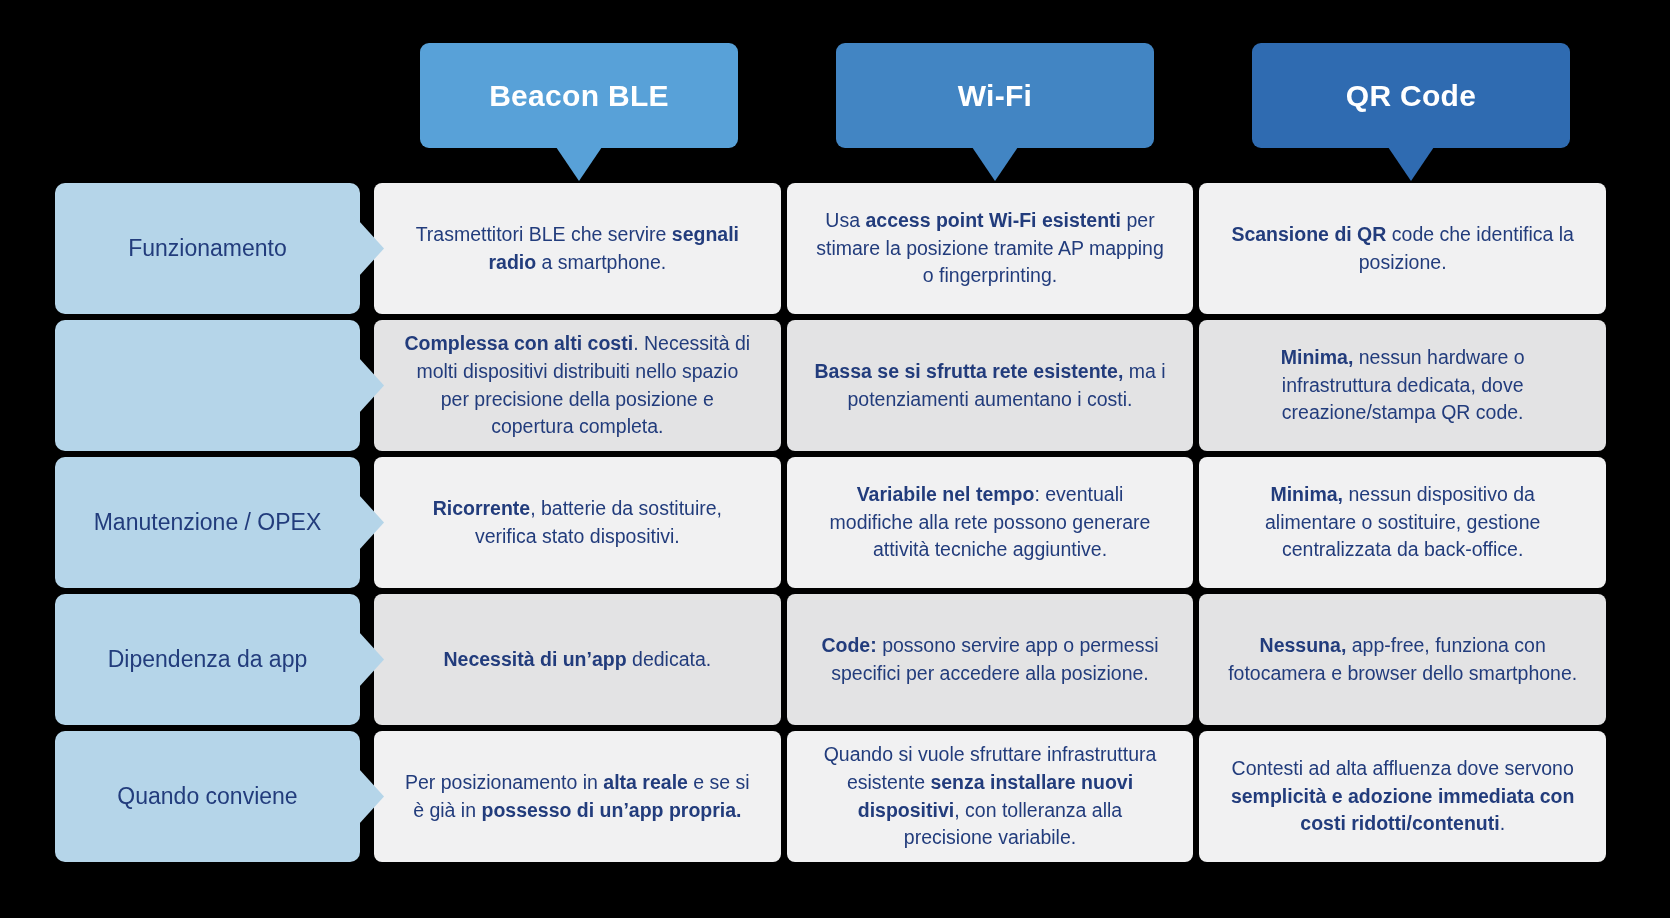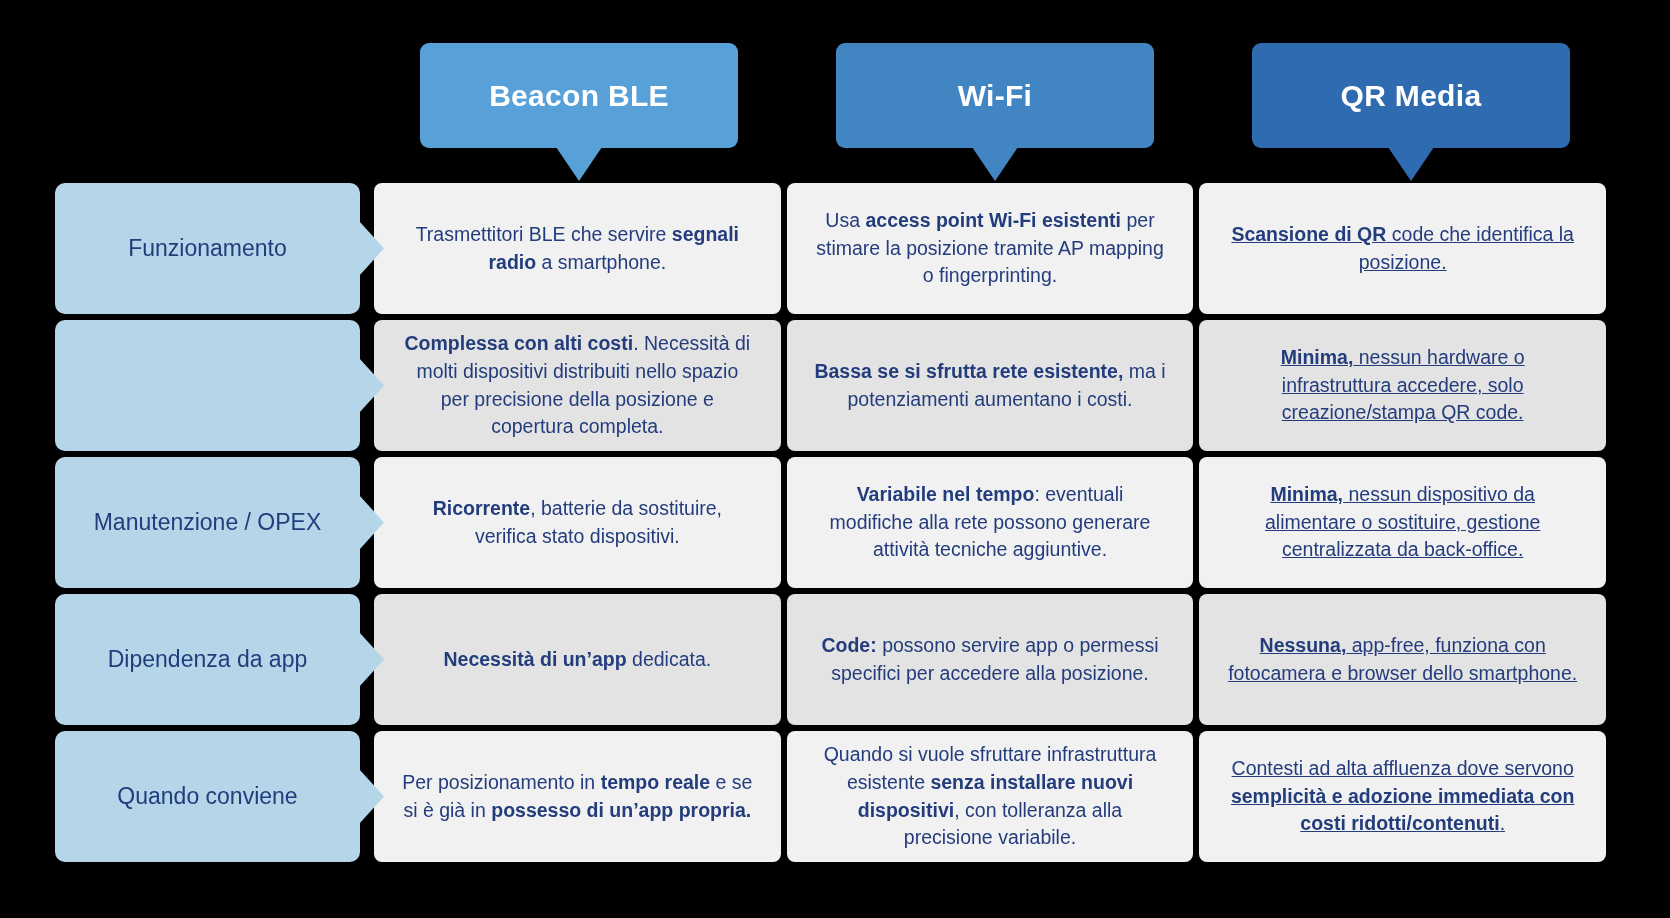--- a/index.html
+++ b/index.html
@@ -66,21 +66,21 @@
     flex: 1 1 0; min-width: 0;
     margin-right: 6px;
     border-radius: 8px;
     display: flex; align-items: center; justify-content: center;
     text-align: center;
     padding: 10px 26px;
     box-sizing: border-box;
     color: var(--txt);
     font-size: 19.5px; line-height: 1.42;
   }
-  .cell:last-child { margin-right: 10px; text-decoration: underline; }
+  .cell:last-child { margin-right: 10px; }
   .cell.light { background: var(--cellLight); }
   .cell.dark  { background: var(--cellDark); }
   .cell b { font-weight: 700; }
 </style>
 </head>
 <body style="background: rgb(0, 0, 0);">
 
 <div class="wrap">
   <div class="header-row">
     <div class="header-spacer"></div>
@@ -91,21 +91,21 @@
       </div>
     </div>
     <div class="header-col">
       <div class="bubble" id="bubble-1" style="--c: #4285C3;">
         <span class="bubble-label">Wi-Fi</span>
         <div class="tail"></div>
       </div>
     </div>
     <div class="header-col">
       <div class="bubble" id="bubble-2" style="--c: #2F6BB1;">
-        <span class="bubble-label">QR Media</span>
+        <span class="bubble-label">QR Code</span>
         <div class="tail"></div>
       </div>
     </div>
   </div>
   <div id="table-rows">
       <div class="row">
         <div class="row-label">
           <span class="row-label-text">Funzionamento</span>
           <div class="arrow"></div>
         </div>
@@ -123,21 +123,21 @@
         <div class="row-label">
           <div class="arrow"></div>
         </div>
         <div class="cell dark">
           <span><b>Complessa con alti costi</b><span>. Necessità di molti dispositivi distribuiti nello spazio per precisione della posizione e copertura completa.</span></span>
         </div>
         <div class="cell dark">
           <span><b>Bassa se si sfrutta rete esistente,</b><span> ma i potenziamenti aumentano i costi.</span></span>
         </div>
         <div class="cell dark">
-          <span><b>Minima,</b><span> nessun hardware o infrastruttura accedere, solo creazione/stampa QR code.</span></span>
+          <span><b>Minima,</b><span> nessun hardware o infrastruttura dedicata, dove creazione/stampa QR code.</span></span>
         </div>
       </div>
       <div class="row">
         <div class="row-label">
           <span class="row-label-text">Manutenzione / OPEX</span>
           <div class="arrow"></div>
         </div>
         <div class="cell light">
           <span><b>Ricorrente</b><span>, batterie da sostituire, verifica stato dispositivi.</span></span>
         </div>
@@ -162,21 +162,21 @@
         <div class="cell dark">
           <span><b>Nessuna,</b><span> app-free, funziona con fotocamera e browser dello smartphone.</span></span>
         </div>
       </div>
       <div class="row">
         <div class="row-label">
           <span class="row-label-text">Quando conviene</span>
           <div class="arrow"></div>
         </div>
         <div class="cell light">
-          <span><span>Per posizionamento in </span><b>tempo reale</b><span> e se si è già in </span><b>possesso di un’app propria.</b></span>
+          <span><span>Per posizionamento in </span><b>alta reale</b><span> e se si è già in </span><b>possesso di un’app propria.</b></span>
         </div>
         <div class="cell light">
           <span><span>Quando si vuole sfruttare infrastruttura esistente </span><b>senza installare nuovi dispositivi</b><span>, con tolleranza alla precisione variabile.</span></span>
         </div>
         <div class="cell light">
           <span><span>Contesti ad alta affluenza dove servono </span><b>semplicità e adozione immediata con costi ridotti/contenuti</b><span>.</span></span>
         </div>
       </div>
     </div>
 </div>

